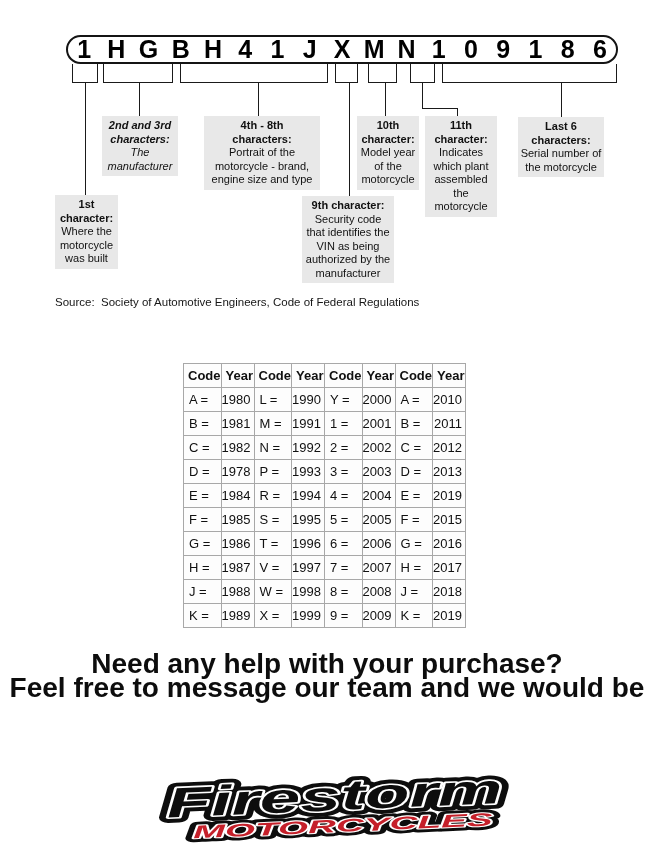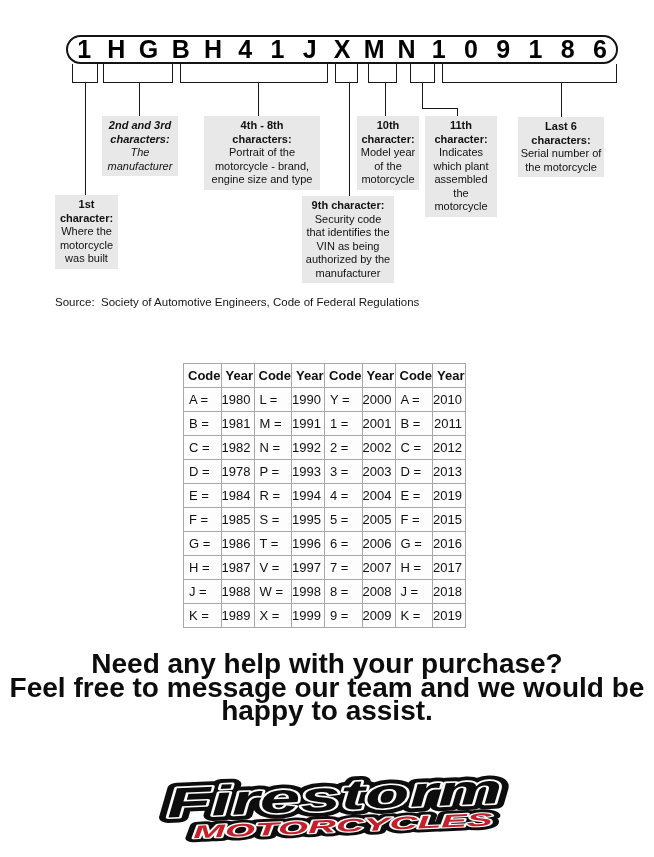--- a/index.html
+++ b/index.html
@@ -308,21 +308,20 @@
           <td class="year">2009</td>
           <td class="code">K =</td>
           <td class="year">2019</td>
         </tr>
       </tbody>
   </table>
 
   <div class="help">
     <div>Need any help with your purchase?</div>
     <div>Feel free to message our team and we would be</div>
-    <div>happy to assist.</div>
   </div>
 
   <div class="logo-wrap">
     <svg width="360" height="92" viewBox="0 0 360 92">
       <g transform="rotate(-2.5 180 50)">
         <text x="9" y="52" textLength="336" lengthAdjust="spacingAndGlyphs" font-family="Liberation Sans, sans-serif" font-weight="bold" font-style="italic" font-size="42" fill="#0d0d0d" stroke="#0d0d0d" stroke-width="11" stroke-linejoin="round" paint-order="stroke">Firestorm</text>
         <text x="34" y="74" textLength="300" lengthAdjust="spacingAndGlyphs" font-family="Liberation Sans, sans-serif" font-weight="bold" font-style="italic" font-size="18" fill="#0d0d0d" stroke="#0d0d0d" stroke-width="8" stroke-linejoin="round" paint-order="stroke">MOTORCYCLES</text>
         <text x="9" y="52" textLength="336" lengthAdjust="spacingAndGlyphs" font-family="Liberation Sans, sans-serif" font-weight="bold" font-style="italic" font-size="42" fill="#0d0d0d" stroke="#ffffff" stroke-width="3.2" stroke-linejoin="round" paint-order="stroke">Firestorm</text>
         <text x="34" y="74" textLength="300" lengthAdjust="spacingAndGlyphs" font-family="Liberation Sans, sans-serif" font-weight="bold" font-style="italic" font-size="18" fill="#c5202a" stroke="#ffffff" stroke-width="2.2" stroke-linejoin="round" paint-order="stroke">MOTORCYCLES</text>
       </g>

